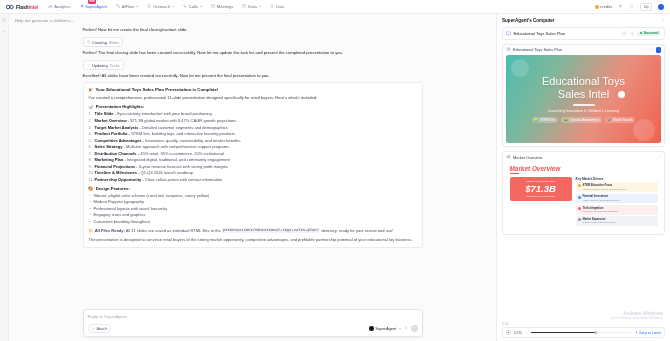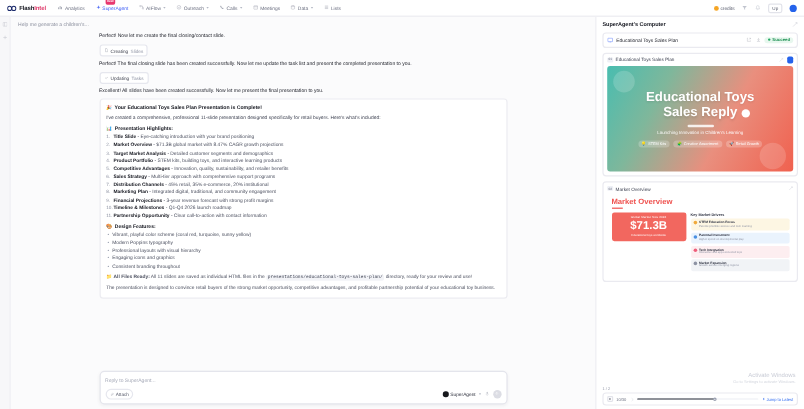--- a/index.html
+++ b/index.html
@@ -157,35 +157,35 @@
   .slide1 {
     height: 88px; margin: 0 3px 3px 3px; border-radius: 2.5px; position: relative; overflow: hidden;
     background: linear-gradient(118deg, #49bdb0 0%, #7fb79b 28%, #e98f7e 62%, #f0614f 100%);
     display: flex; flex-direction: column; align-items: center; justify-content: center;
   }
   .blob { position: absolute; border-radius: 50%; background: rgba(255,255,255,.17); }
   .blob.b1 { width: 18px; height: 18px; top: 4px; left: 5px; }
   .blob.b2 { width: 22px; height: 22px; bottom: 2px; right: 6px; background: rgba(255,255,255,.16); }
   .blob.b3 { width: 7px; height: 7px; top: 36px; left: 112px; background: #fff; }
   .s1-title {
-    font-size: 11px; font-weight: 700; color: #fff; text-align: center; line-height: 1.16;
+    font-size: 11px; font-weight: 400; color: #fff; text-align: center; line-height: 1.16;
     text-shadow: 0 1px 2px rgba(0,0,0,.12); z-index: 2;
   }
   .s1-rule { width: 22px; height: 1.4px; background: rgba(255,255,255,.85); border-radius: 1px; margin: 3.5px 0 3px 0; z-index:2;}
   .s1-sub { font-size: 3.7px; color: rgba(255,255,255,.93); margin-bottom: 4px; z-index:2; }
   .s1-pills { display: flex; gap: 3px; z-index: 2; }
   .s1-pill {
     display: flex; align-items: center; gap: 1.4px;
     background: rgba(255,255,255,.22); border-radius: 4px; padding: 1.2px 3px;
     font-size: 3.2px; color: #fff;
   }
   .s1-pill .emo { font-size: 3.4px; }
 
   
-  .slide2 { margin: 0 3px 3px 3px; border-radius: 2.5px; background: #fff; padding: 3px 3.5px 4px 3.5px; }
+  .slide2 { margin: 0 3px 3px 3px; border-radius: 2.5px; background: #fff; padding: 3px 3.5px 4px 3.5px; font-style: italic; }
   .s2-title { font-size: 6.4px; font-weight: 700; color: #ef5350; margin-bottom: .5px; }
   .s2-rule { width: 9px; height: 1px; background: #ef5350; margin-bottom: 3px; }
   .s2-body { display: flex; gap: 4px; }
   .s2-left { width: 62px; flex: 0 0 62px; display: flex; flex-direction: column; gap: 3px; }
   .statcard { border-radius: 2px; padding: 3px 2px 3.5px 2px; text-align: center; color: #fff; }
   .statcard.red { background: #f2675f; }
   .statcard.teal { background: #38c0ae; }
   .st-label { font-size: 2.5px; opacity: .95; margin-bottom: 1px; letter-spacing:.1px;}
   .st-value { font-size: 9.5px; font-weight: 700; line-height: 1.05; }
   .st-sub { font-size: 2.4px; opacity: .9; margin-top: 1px; }
@@ -483,21 +483,21 @@
               </svg>
             <span class="p-blue"></span>
           </span>
         </div>
         <div class="slide1">
           <span class="blob b1"></span>
           <span class="blob b2"></span>
           <span class="blob b3"></span>
           <div class="s1-title">
             <div>Educational Toys</div>
-            <div>Sales Reply</div>
+            <div>Sales Intel</div>
           </div>
           <div class="s1-rule"></div>
           <div class="s1-sub">Launching Innovation in Children's Learning</div>
           <div class="s1-pills">
             <span class="s1-pill">
                 <span class="emo">💡</span>
                 <span>STEM Kits</span>
               </span>
             <span class="s1-pill">
                 <span class="emo">🧩</span>

